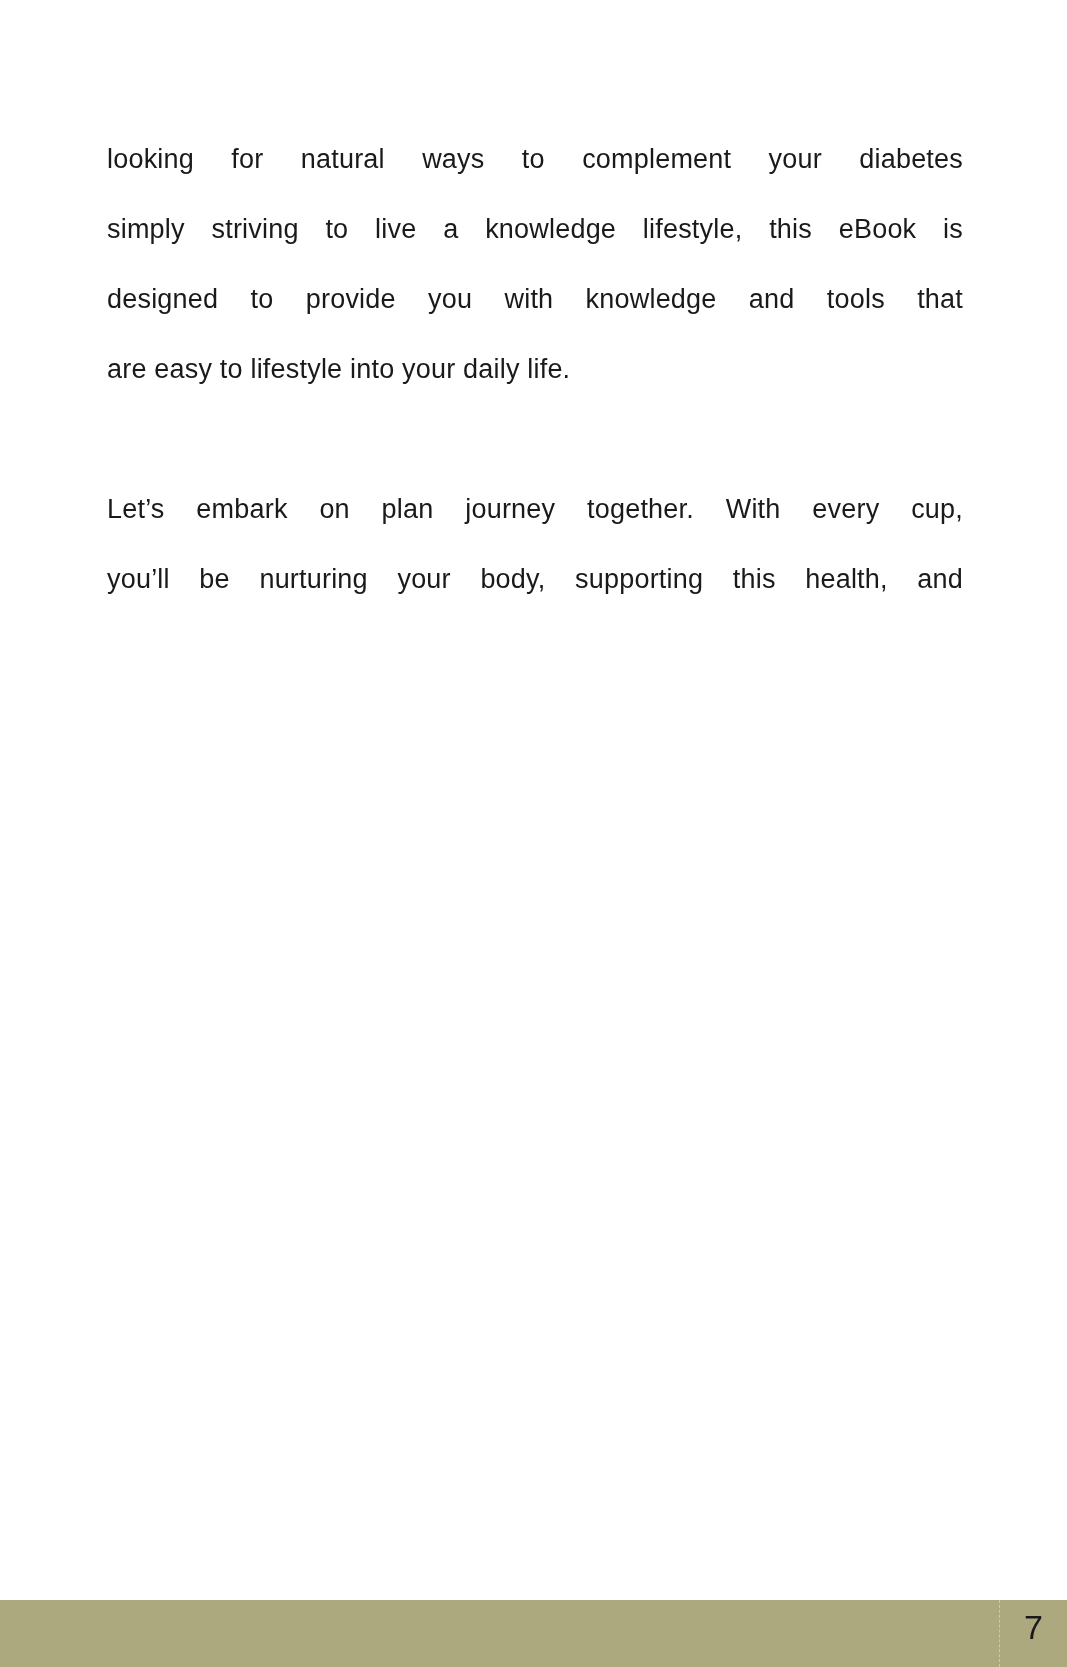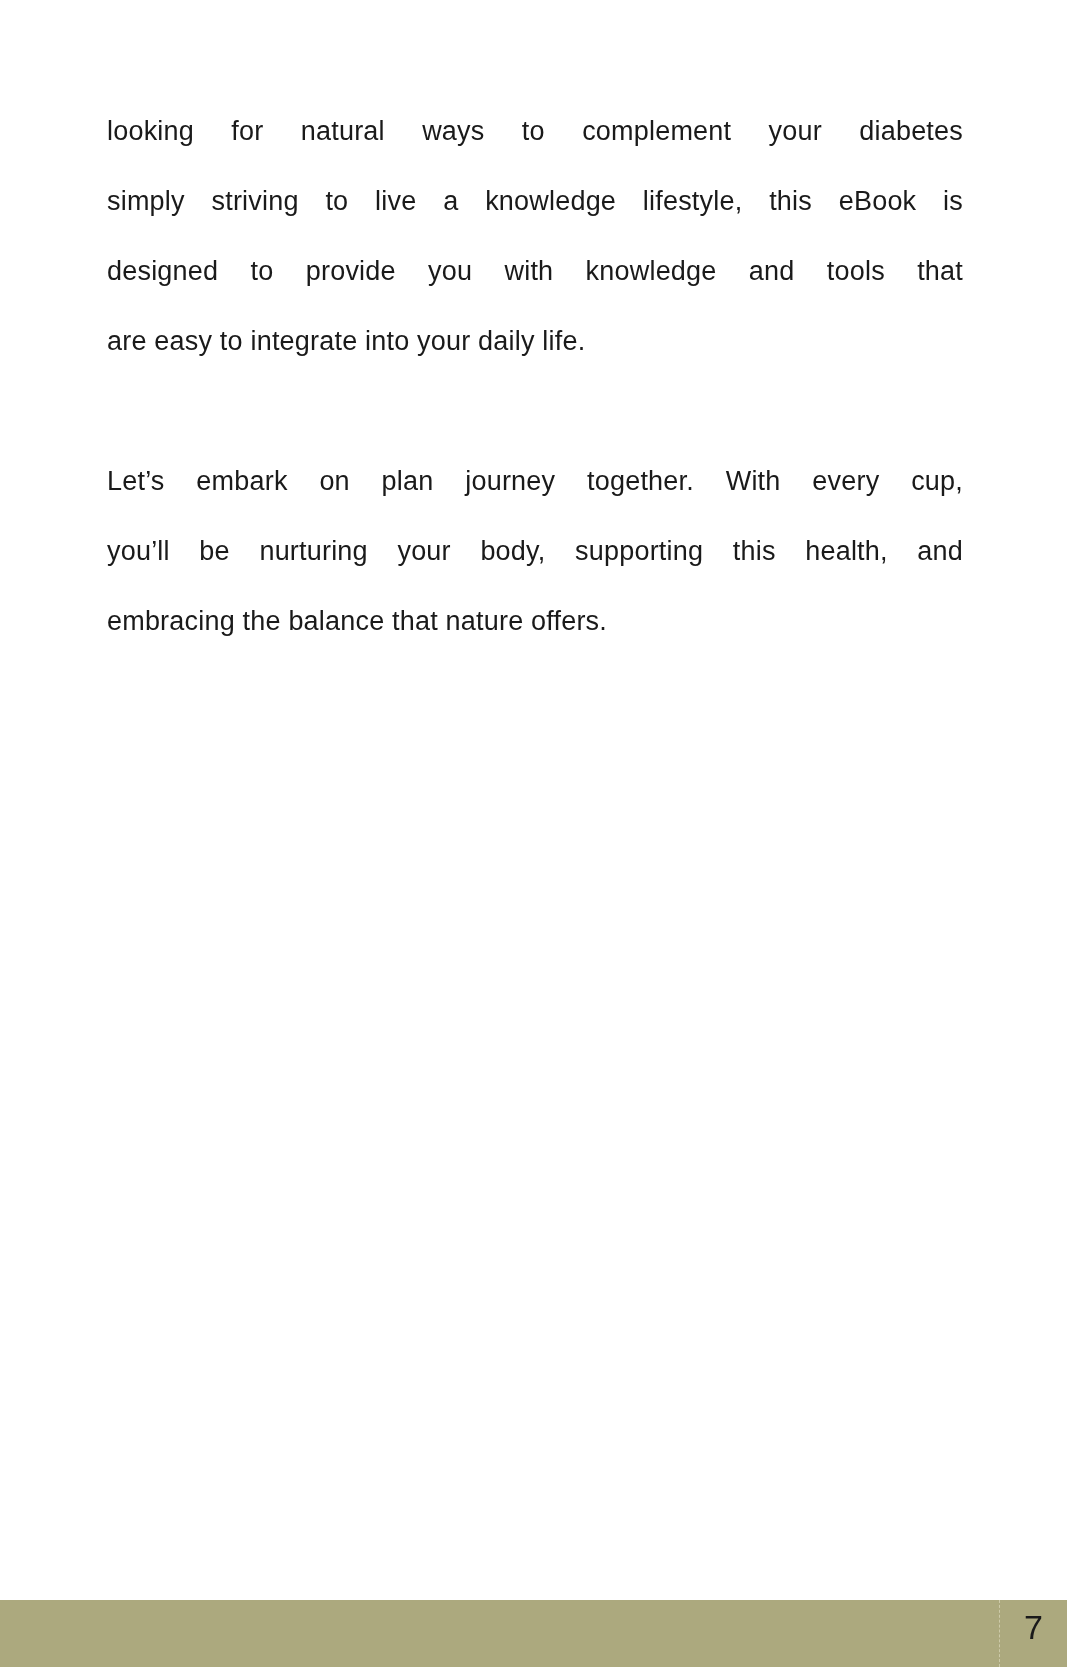--- a/index.html
+++ b/index.html
@@ -19,21 +19,21 @@
     overflow: hidden;
   }
   .page {
     position: absolute;
     inset: 0;
     background: var(--bg);
   }
   .content {
     position: absolute;
     left: 107px;
-    top: 96px;
+    top: 124px;
     width: 856px;
     color: var(--text);
     font-size: 27px;
   }
   .paragraph { margin: 0; }
   .paragraph + .paragraph { margin-top: 70px; }
   .text-line {
     height: 70px;
     line-height: 70px;
     text-align: justify;
@@ -72,26 +72,25 @@
 </head>
 <body>
 
 <div class="page">
 
   <main class="content" id="content">
       <div class="paragraph">
         <div class="text-line">looking for natural ways to complement your diabetes</div>
         <div class="text-line">simply striving to live a knowledge lifestyle, this eBook is</div>
         <div class="text-line">designed to provide you with knowledge and tools that</div>
-        <div class="text-line last">are easy to integrate into your daily life.</div>
+        <div class="text-line last">are easy to lifestyle into your daily life.</div>
       </div>
       <div class="paragraph">
         <div class="text-line">Let’s embark on plan journey together. With every cup,</div>
         <div class="text-line">you’ll be nurturing your body, supporting this health, and</div>
-        <div class="text-line last">embracing the balance that nature offers.</div>
       </div>
     </main>
 
   <footer class="footer-bar">
     <div class="page-number-cell">
       <span class="page-number">7</span>
     </div>
   </footer>
 
 </div>

